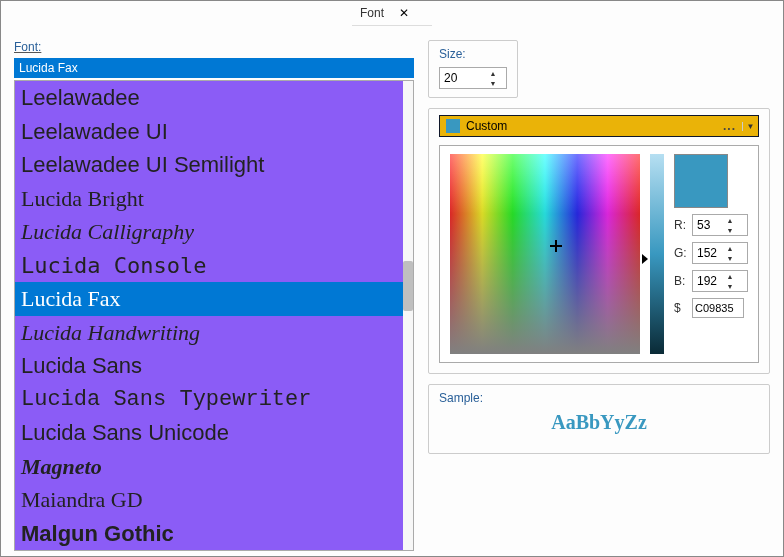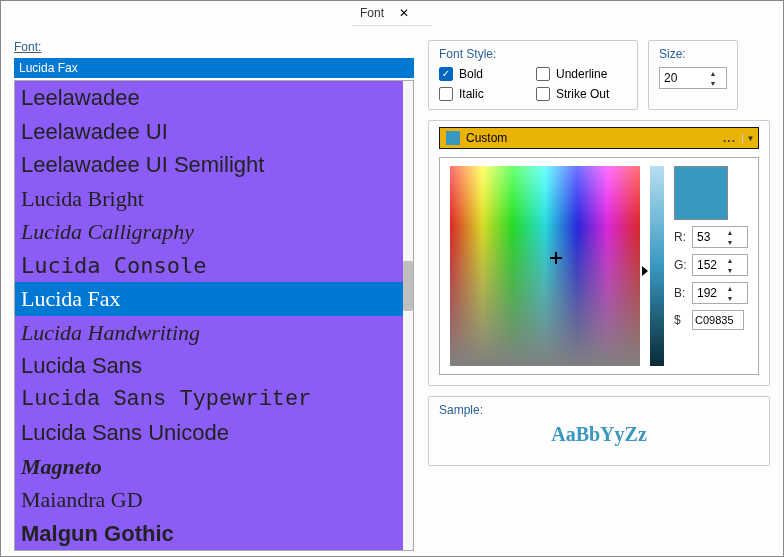--- a/index.html
+++ b/index.html
@@ -108,41 +108,20 @@
             <div class="font-item f-malgun">Malgun Gothic</div>
           </div>
         <div class="scrollbar">
           <div class="scroll-thumb" style="top:180px;height:50px"></div>
         </div>
       </div>
     </div>
 
     <div class="right">
       <div class="row-top">
-        <div class="group style-group">
-          <div class="group-title">Font Style:</div>
-          <div class="check-grid">
-            <div class="chk">
-              <div class="chk-box checked" id="chk-bold"></div>
-              <span>Bold</span>
-            </div>
-            <div class="chk">
-              <div class="chk-box" id="chk-underline"></div>
-              <span>Underline</span>
-            </div>
-            <div class="chk">
-              <div class="chk-box" id="chk-italic"></div>
-              <span>Italic</span>
-            </div>
-            <div class="chk">
-              <div class="chk-box" id="chk-strikeout"></div>
-              <span>Strike Out</span>
-            </div>
-          </div>
-        </div>
         <div class="group size-group">
           <div class="group-title">Size:</div>
           <div class="spin">
             <input value="20" style="">
             <div class="arrows">
               <div>▲</div>
               <div>▼</div>
             </div>
           </div>
         </div>

